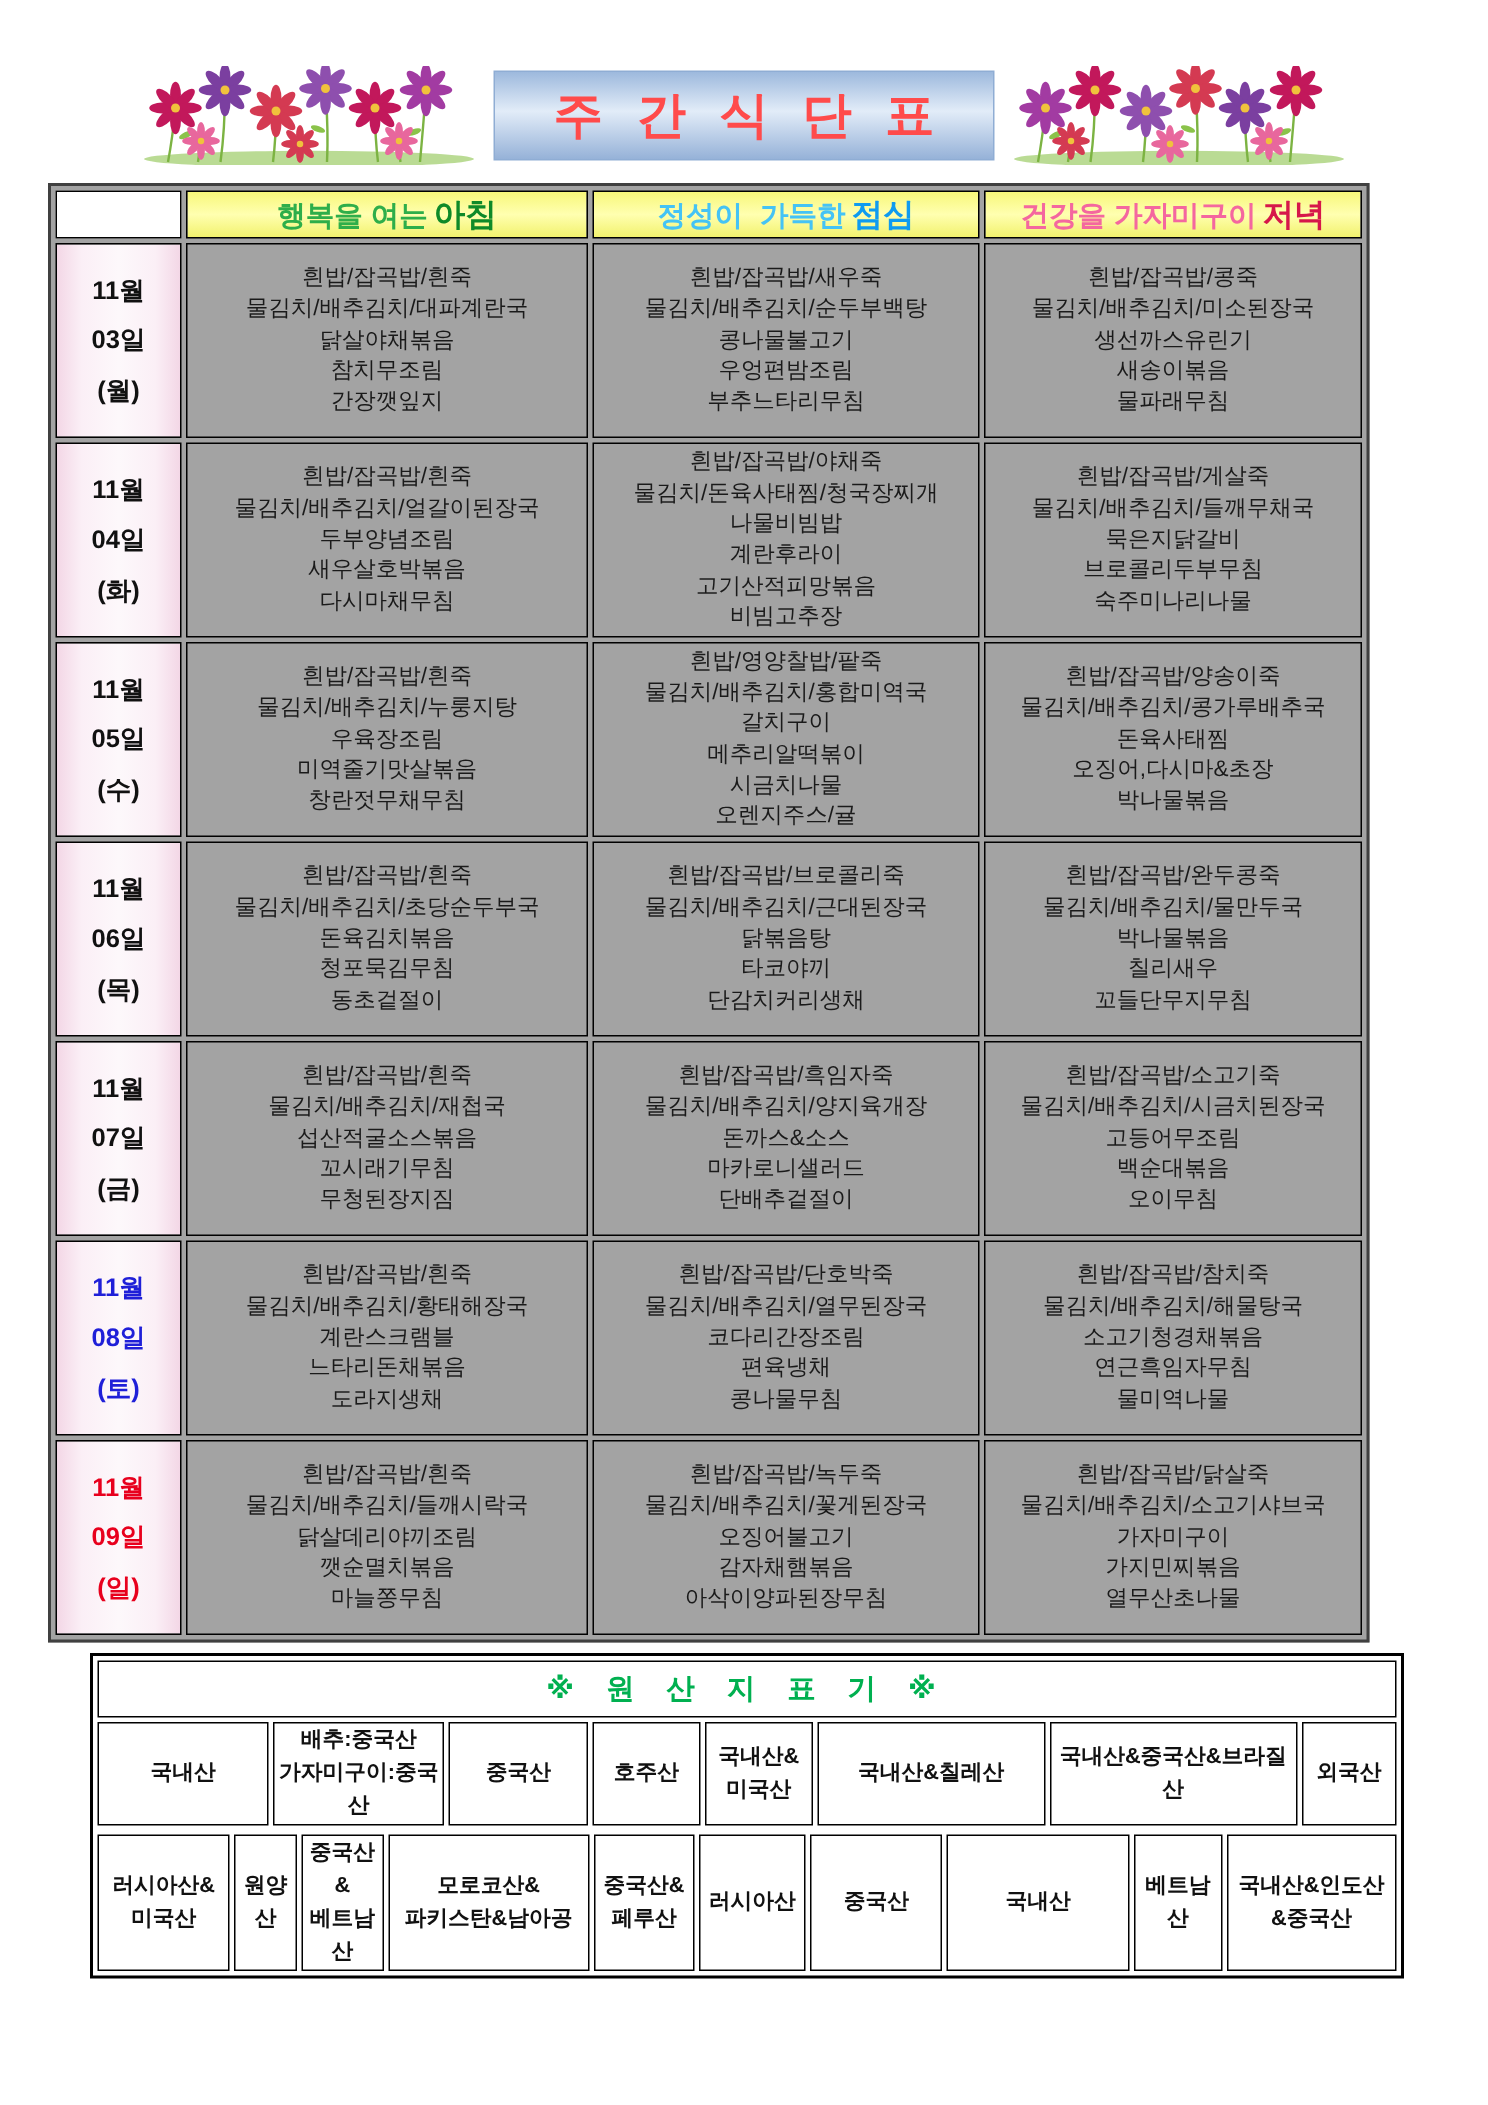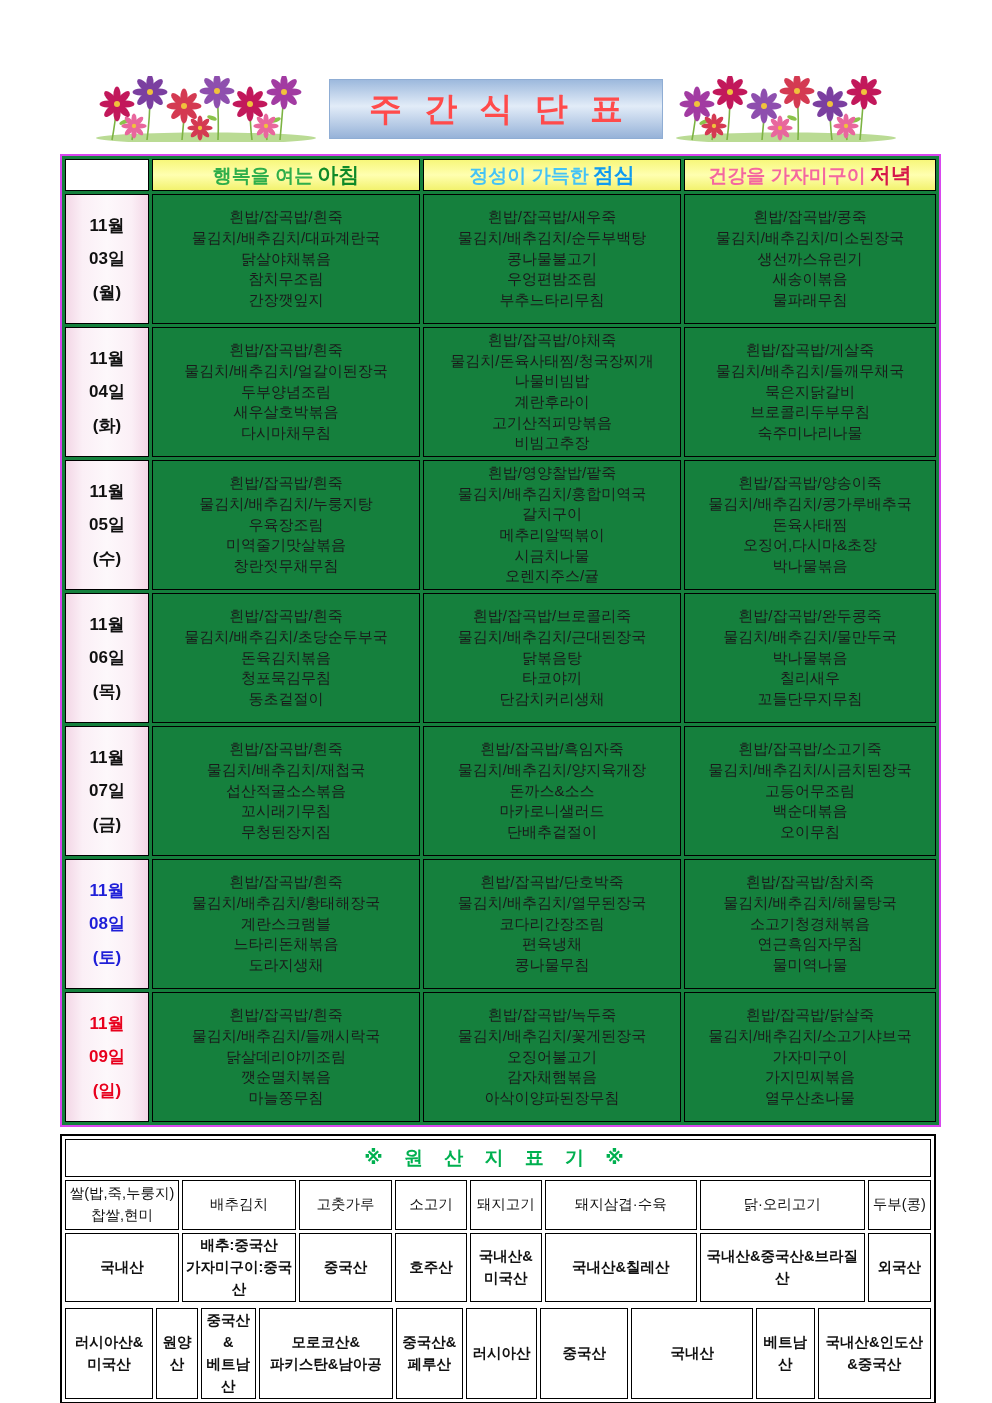--- a/index.html
+++ b/index.html
@@ -1,46 +1,46 @@
 <!DOCTYPE html>
 <html><head>
 <meta charset="utf-8">
 <style>
   html,body{margin:0;padding:0;}
   body{
     width:992px;height:1403px;background:#ffffff;position:relative;
     font-family:"Liberation Sans","DejaVu Sans",sans-serif;color:#111;
   }
   
-  .banner{display:flex;justify-content:center;align-items:center;gap:9px;padding-top:42px;height:70px;margin-top:32px;}
+  .banner{display:flex;justify-content:center;align-items:center;gap:9px;padding-top:42px;height:70px;}
   .title-box{
     width:332px;height:58px;flex:0 0 auto;
     background:linear-gradient(180deg,#9db9dd 0%,#e2ecf8 45%,#96b2d8 100%);
     border:1px solid #8fadd4;
     display:flex;align-items:center;justify-content:center;
   }
   .title-text{
     font-family:"Liberation Serif","DejaVu Serif",serif;
     font-size:33px;font-weight:bold;color:#ff4b4b;
     letter-spacing:7px;padding-left:7px;white-space:nowrap;
   }
   .flowers{flex:0 0 auto;}
   
   .menu-table{
-    width:872px;margin:10px 0 0 60px;
-    border:2px solid #d946ef;border-collapse:separate;border-spacing:3px;
-    table-layout:fixed;background:#15803d;
+    width:872px;margin:10px 0 0 32px;
+    border:2px solid #404040;border-collapse:separate;border-spacing:3px;
+    table-layout:fixed;background:#a3a3a3;
   }
   .menu-table th,.menu-table td{border:1.5px solid #000;text-align:center;vertical-align:middle;}
   .corner{background:#fff;height:26px;}
   .col-head{background:linear-gradient(180deg,#f7f77a 0%,#ffffb0 50%,#f2f26e 100%);height:26px;white-space:nowrap;}
   .col-head .pre{font-weight:bold;font-size:19px;}
   .col-head .word{font-weight:800;font-size:21px;margin-left:4px;}
   .h-breakfast .pre{color:#2eae4a;} .h-breakfast .word{color:#0e8a28;}
-  .h-lunch .pre{color:#45c3f5;} .h-lunch .word{color:#0f9bf0;}
+  .h-lunch .pre{color:#45c3f5;font-family:Liberation Mono, monospace;} .h-lunch .word{color:#0f9bf0;}
   .h-dinner .pre{color:#f4679f;} .h-dinner .word{color:#d6174a;}
   .date{
     background:linear-gradient(to right,#f3d7e6 0%,#fbeff6 20%,#fdf8fb 50%,#fbeff6 80%,#f3d7e6 100%);
     font-weight:bold;font-size:17px;line-height:1.95;white-space:pre-line;height:126px;
   }
   .date.sat{color:#1f1fd8;}
   .date.sun{color:#e8001d;}
   .menu{font-size:15px;line-height:1.38;white-space:pre-line;color:#1a1a1a;height:126px;}
   
   .origin-wrap{width:872px;margin:7px 0 0 60px;border:2px solid #000;background:#fff;}
@@ -318,31 +318,20 @@
         <col style="width:13.5%">
           <col style="width:13.5%">
           <col style="width:11%">
           <col style="width:8.5%">
         <col style="width:8.5%">
           <col style="width:18%">
           <col style="width:19.5%">
           <col style="width:7.5%">
       </colgroup>
       <tbody>
-          <tr>
-        <th>쌀(밥,죽,누룽지)
-찹쌀,현미</th>
-        <th>배추김치</th>
-        <th>고춧가루</th>
-        <th>소고기</th>
-        <th>돼지고기</th>
-        <th>돼지삼겹·수육</th>
-        <th>닭·오리고기</th>
-        <th>두부(콩)</th>
-      </tr>
       <tr>
         <td>국내산</td>
         <td>배추:중국산
 가자미구이:중국산</td>
         <td>중국산</td>
         <td>호주산</td>
         <td>국내산&amp;
 미국산</td>
         <td>국내산&amp;칠레산</td>
         <td>국내산&amp;중국산&amp;브라질산</td>

